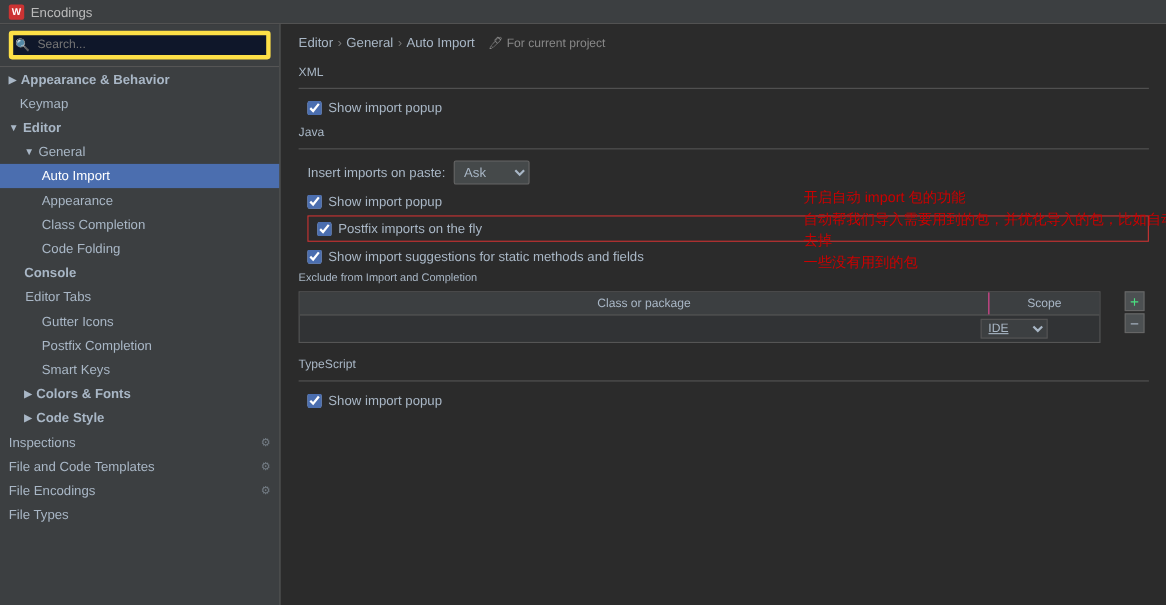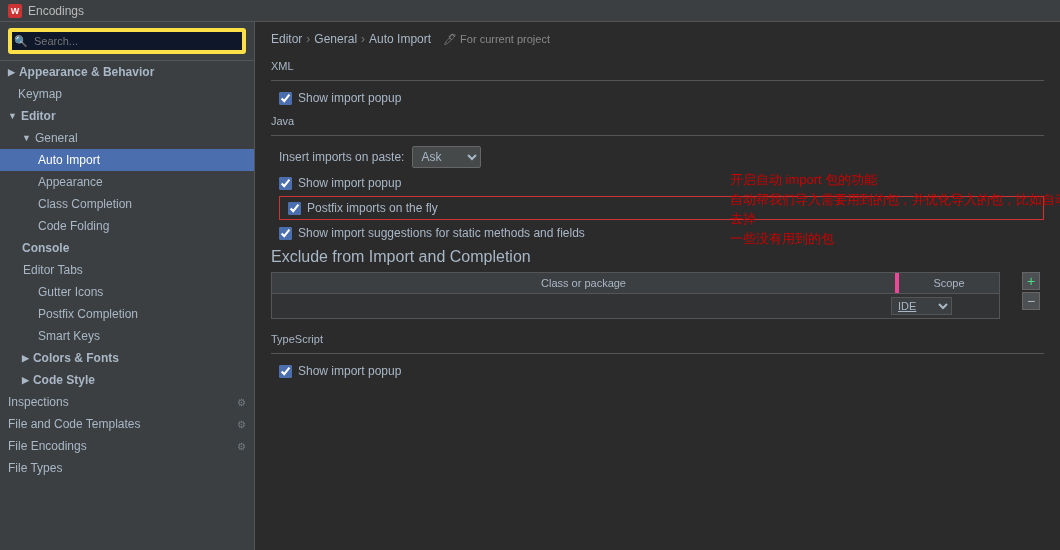--- a/index.html
+++ b/index.html
@@ -193,40 +193,40 @@
       line-height: 1.5;
       pointer-events: none;
       font-weight: normal;
     }
     
     .exclude-section {
       margin-top: 8px;
     }
     .exclude-label {
       color: #a9b7c6;
-      font-size: 16px;
+      font-size: 10px;
       margin-bottom: 6px;
     }
     .table-container {
       border: 1px solid #555;
       background: #313335;
       margin-right: 20px;
       position: relative;
     }
     .table-header {
       display: flex;
       background: #3c3f41;
       border-bottom: 1px solid #555;
     }
     .table-header-cell {
       flex: 1;
       padding: 4px 8px;
       font-size: 11px;
       color: #a9b7c6;
-      border-right: 4px solid #ec4899;
+      border-right: 1px solid #ec4899;
       text-align: center;
     }
     .table-header-cell:last-child {
       border-right: none;
       flex: 0 0 80px;
     }
     .table-row-data {
       display: flex;
       padding: 3px 8px;
     }

